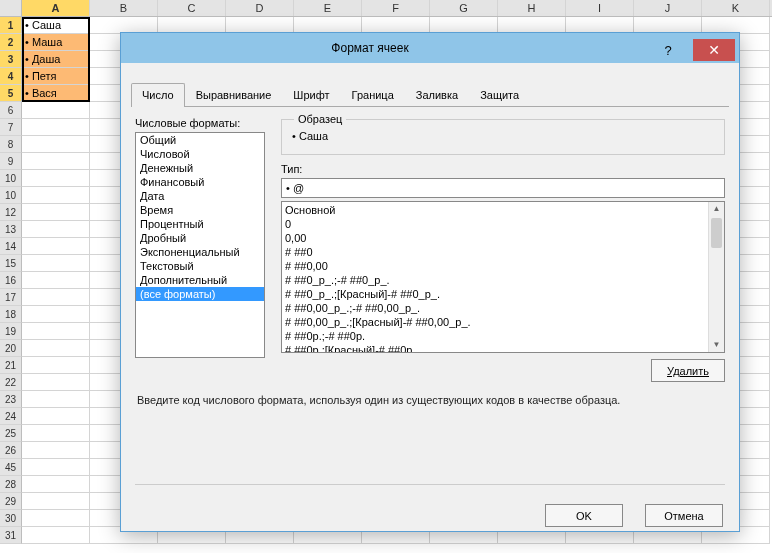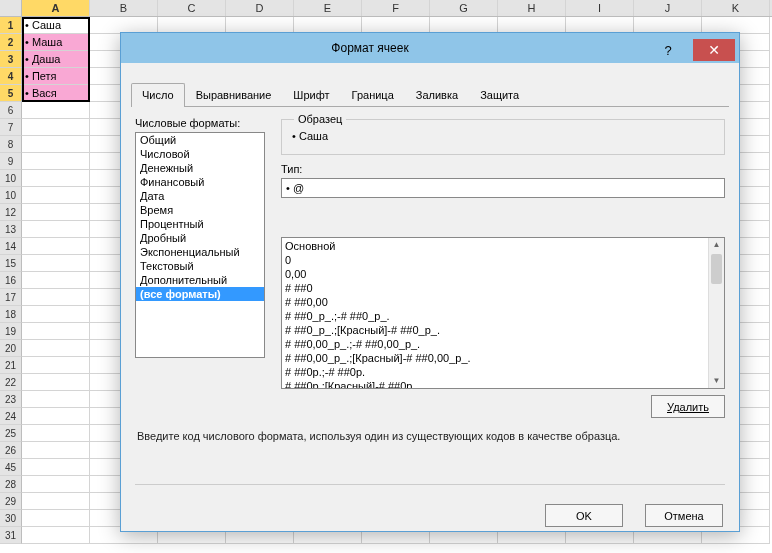--- a/index.html
+++ b/index.html
@@ -8,50 +8,50 @@
 .sheet { position: absolute; top: 0; left: 0; right: 0; bottom: 0; }
 .colheads { display: flex; height: 17px; background: #e4e4e4; border-bottom: 1px solid #bdbdbd; }
 .corner { width: 22px; border-right: 1px solid #bdbdbd; background: #e4e4e4; }
 .ch { width: 68px; border-right: 1px solid #d4d4d4; text-align: center; line-height: 17px; color: #333; background: #e4e4e4; }
 .ch.sel { background: #ffd966; font-weight: bold; }
 .rows { }
 .row { display: flex; height: 17px; }
 .rh { width: 22px; border-right: 1px solid #bdbdbd; border-bottom: 1px solid #d4d4d4; background: #e4e4e4; text-align: center; line-height: 17px; color: #333; font-size: 10px; }
 .rh.sel { background: #ffd966; font-weight: bold; }
 .cell { width: 68px; border-right: 1px solid #d4d4d4; border-bottom: 1px solid #d4d4d4; padding: 0 3px; line-height: 17px; white-space: nowrap; overflow: hidden; }
-.cell.selA { background: #f9a8d4; }
+.cell.selA { background: #fdba74; }
 .selA.first { background: #fff; }
 .selFrame { position: absolute; border: 2px solid #000; pointer-events: none; }
 
 .dialog { position: absolute; left: 120px; top: 32px; width: 620px; height: 500px; background: #f0f0f0; border: 1px solid #5a9fd4; box-shadow: 0 4px 20px rgba(0,0,0,.3); }
 .titlebar { height: 30px; background: #8fc5e8; display: flex; align-items: center; padding-left: 12px; color: #000; font-size: 12px; }
 .titlebar .title { flex: 1; text-align: center; padding-right: 40px; }
 .titlebar .btns { display: flex; }
 .tbtn { width: 42px; height: 22px; margin: 4px 4px 0 0; display: flex; align-items: center; justify-content: center; font-size: 13px; }
 .tbtn.help { background: #8fc5e8; color: #000; }
 .tbtn.close { background: #c8504f; color: #fff; font-size: 14px; }
 
 .tabs { display: flex; margin: 20px 10px 0 10px; border-bottom: 1px solid #aaa; align-items: flex-end; }
 .tab { padding: 5px 10px 6px; border: 1px solid transparent; border-bottom: none; margin-bottom: -1px; font-size: 11px; cursor: default; }
 .tab.active { border-color: #aaa; background: #f0f0f0; border-radius: 2px 2px 0 0; }
 
 .content { padding: 8px 14px; }
 .label { font-size: 11px; margin: 2px 0 3px; }
 .cols { display: flex; gap: 16px; }
 .catlist { width: 130px; height: 226px; border: 1px solid #888; background: #fff; overflow: hidden; font-size: 11px; }
 .catlist div { padding: 1px 4px; white-space: nowrap; }
-.catlist .selitem { background: #3399ff; color: #fff; font-weight: bold; }
+.catlist .selitem { background: #3399ff; color: #fff; }
 
 .rightcol { flex: 1; }
 .sample-group { border: 1px solid #ccc; padding: 6px 8px 8px; position: relative; margin-top: 4px; }
 .sample-group .lg { position: absolute; top: -7px; left: 12px; background: #f0f0f0; padding: 0 4px; font-size: 11px; }
 .sample-val { font-size: 11px; padding: 4px 2px; }
 
 .typeinput { width: 100%; height: 20px; border: 1px solid #888; padding: 1px 4px; font-size: 11px; background: #fff; margin-bottom: 3px; }
-.fmtlist { width: 100%; height: 152px; border: 1px solid #888; background: #fff; font-size: 11px; overflow: hidden; position: relative; margin-top: 36px; }
+.fmtlist { width: 100%; height: 152px; border: 1px solid #888; background: #fff; font-size: 11px; overflow: hidden; position: relative; }
 .fmtlist .inner { padding: 1px 3px; }
 .fmtlist .inner div { line-height: 14px; white-space: nowrap; }
 .sbar { position: absolute; right: 0; top: 0; bottom: 0; width: 16px; background: #f0f0f0; border-left: 1px solid #ddd; }
 .sbar .thumb { position: absolute; top: 2px; left: 2px; right: 2px; height: 30px; background: #cdcdcd; border-radius: 2px; }
 .sbar .ar { height: 14px; text-align:center; font-size:8px; color:#666; line-height:14px; }
 
 .delbtn-row { display:flex; justify-content:flex-end; margin-top:6px;text-decoration:underline; }
 .btn { min-width: 74px; height: 23px; border: 1px solid #888; background: #f6f6f6; font-size: 11px; padding: 0 10px; cursor: default; }
 
 .hint { margin: 12px 2px; font-size: 11px; color: #222; }

